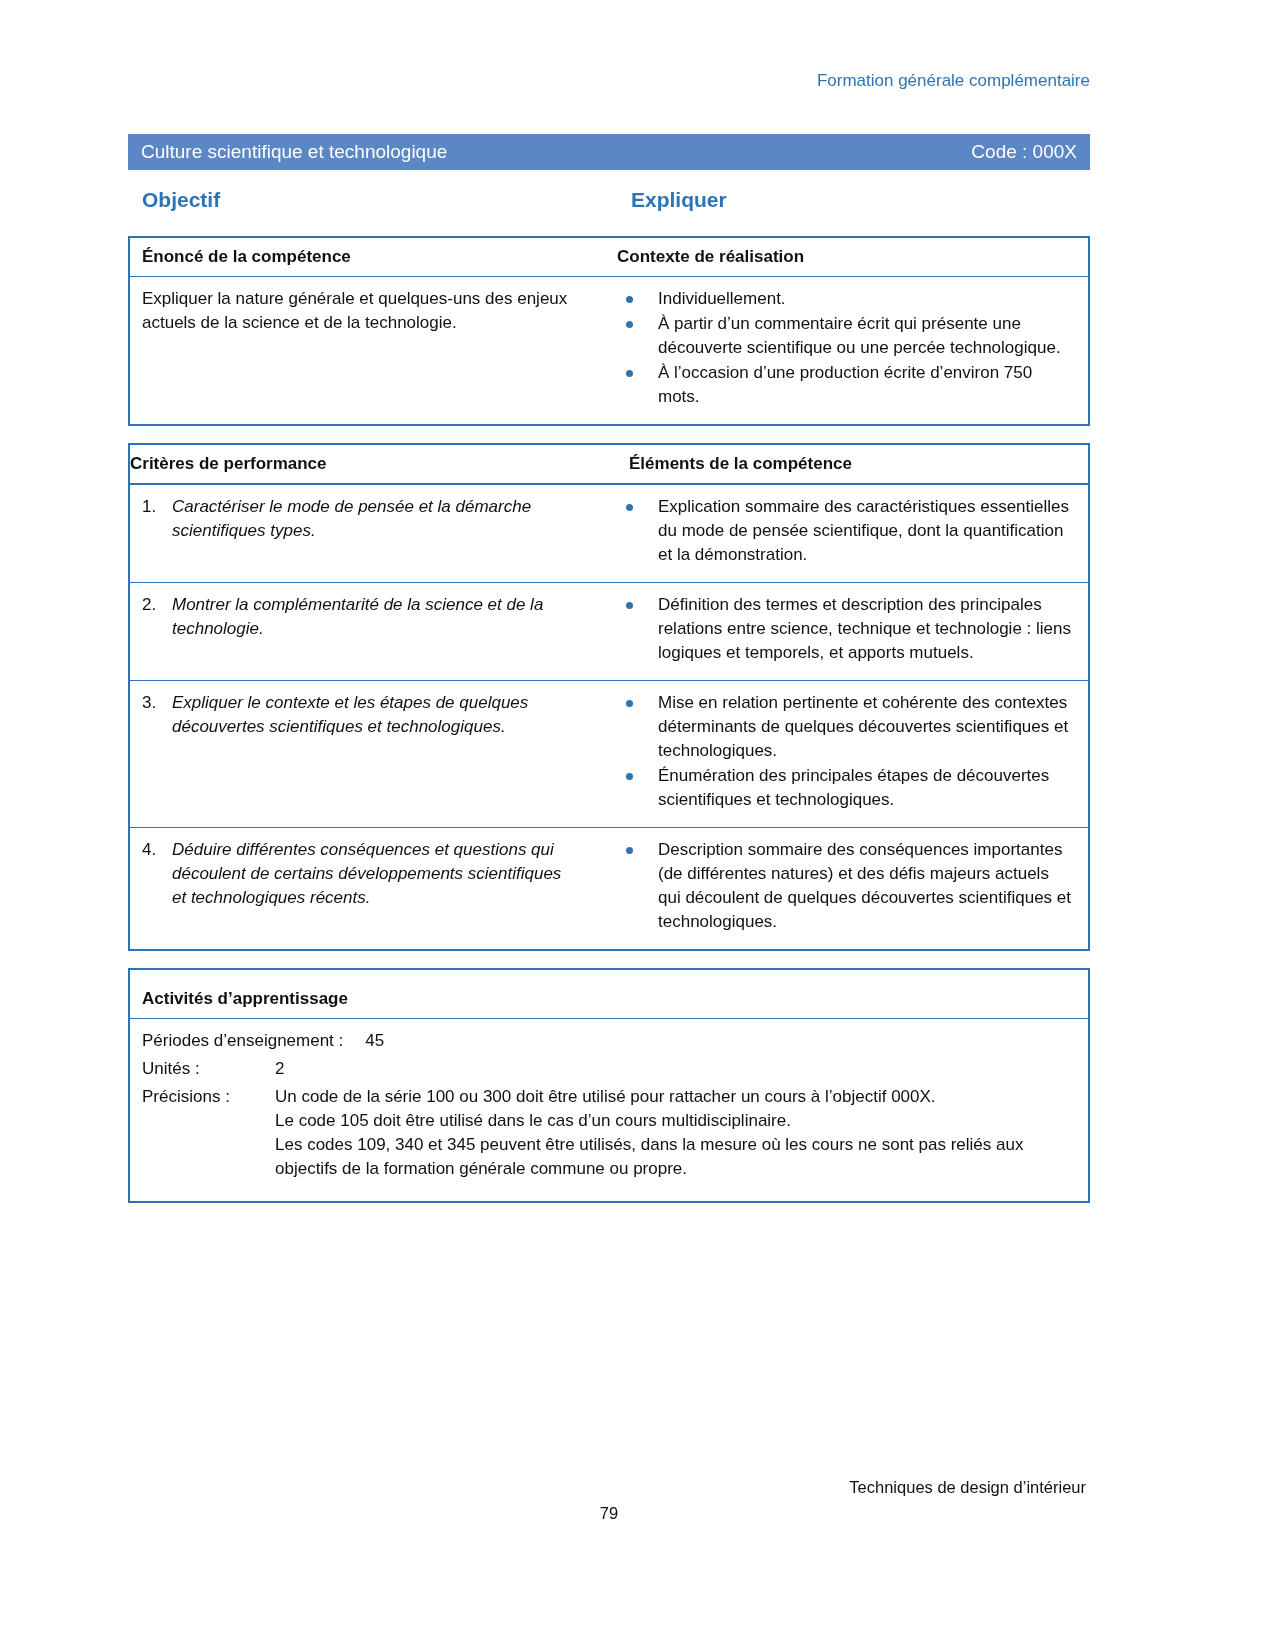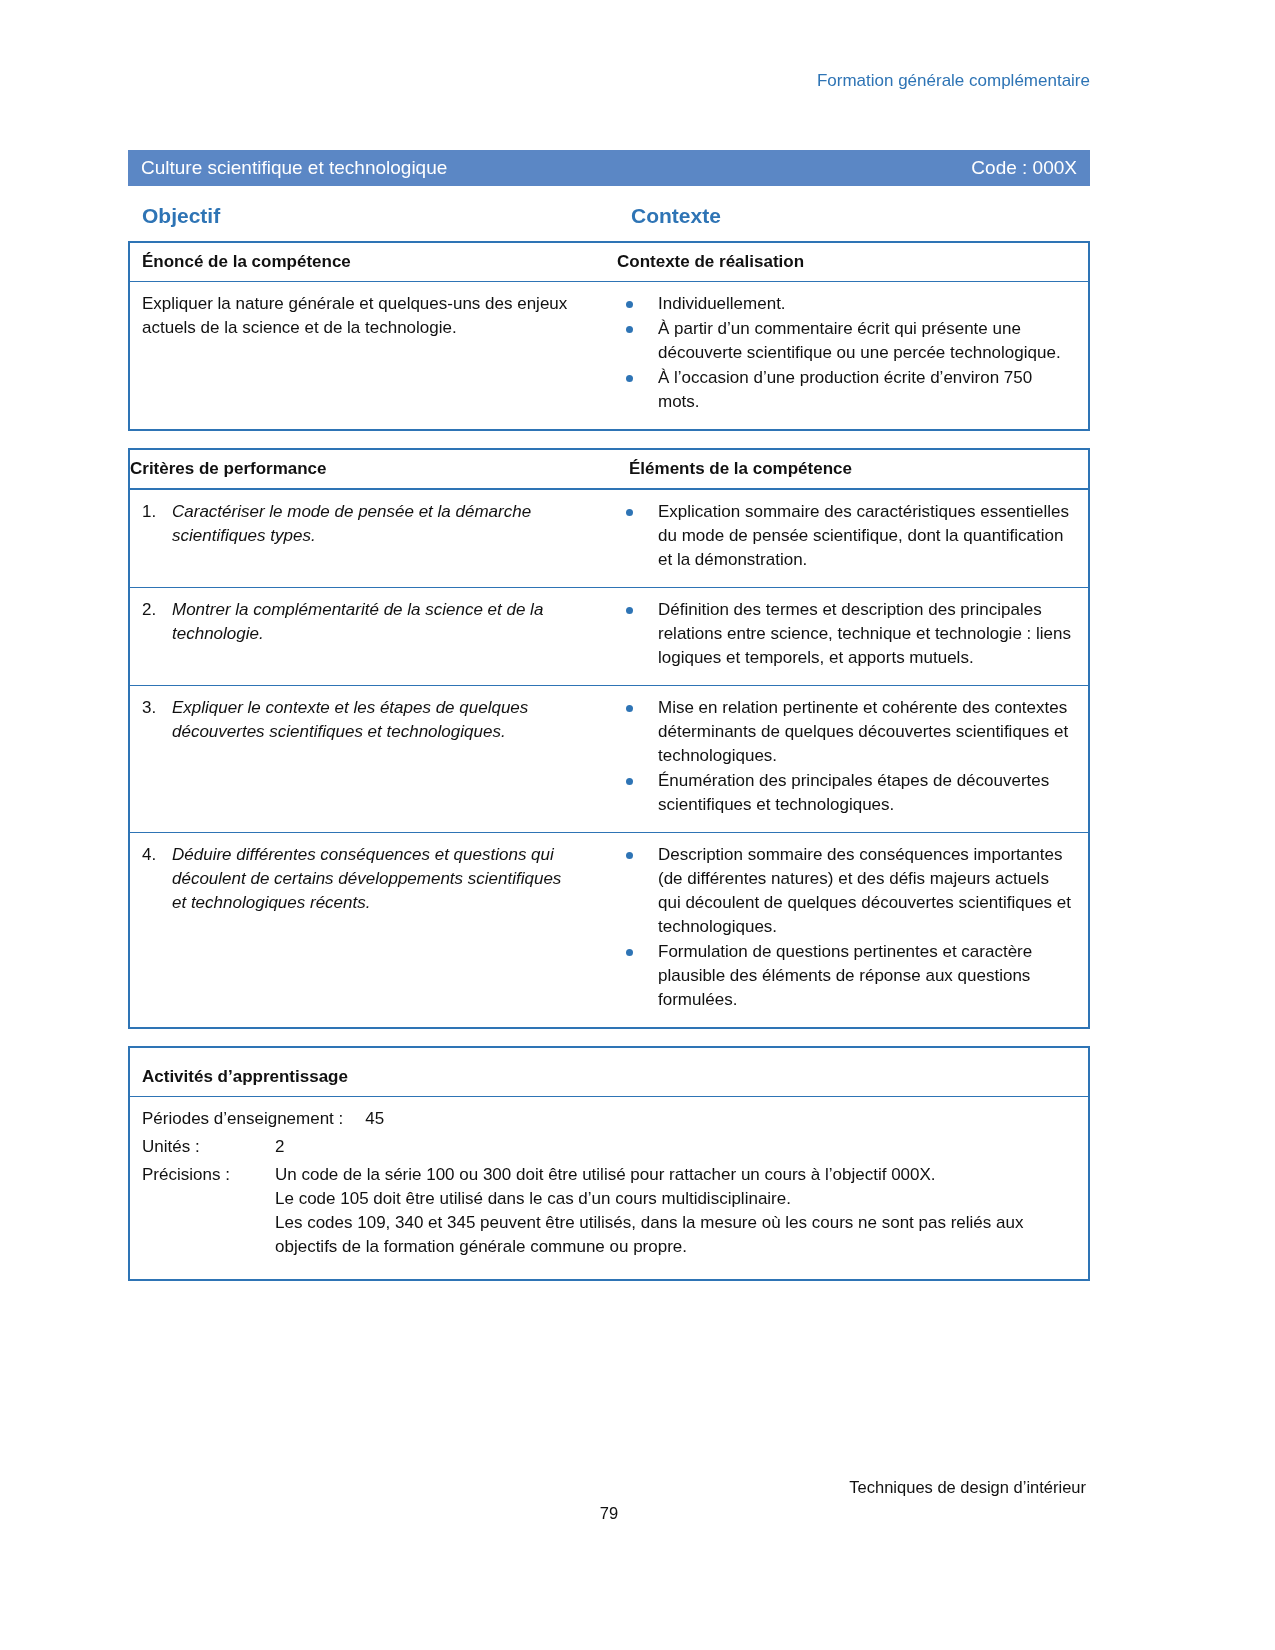--- a/index.html
+++ b/index.html
@@ -18,21 +18,21 @@
     height: 1650px;
     padding: 70px 185px 12px 128px;
   }
   .top-note {
     text-align: right;
     color: #2e74b5;
     font-size: 17px;
     line-height: 22px;
   }
   .title-bar {
-    margin-top: 58px;
+    margin-top: 42px;
     background: #5b87c5;
     color: #ffffff;
     display: flex;
     justify-content: space-between;
     align-items: center;
     padding: 7px 13px;
     font-size: 19px;
     line-height: 22px;
   }
   .col-heads {
@@ -40,21 +40,21 @@
     display: grid;
     grid-template-columns: 489px 1fr;
   }
   .col-head {
     color: #2e74b5;
     font-weight: bold;
     font-size: 21px;
     padding-left: 14px;
   }
   .box {
-    margin-top: 13px;
+    margin-top: 24px;
     border: 2px solid #2e74b5;
     background: #ffffff;
   }
   .box + .box { margin-top: 17px; }
   .split {
     display: grid;
     grid-template-columns: 487px 1fr;
   }
   .box-header {
     border-bottom: 1px solid #2e74b5;
@@ -129,21 +129,21 @@
 
   <div class="top-note">Formation générale complémentaire</div>
 
   <div class="title-bar">
     <span>Culture scientifique et technologique</span>
     <span>Code : 000X</span>
   </div>
 
   <div class="col-heads">
     <span class="col-head">Objectif</span>
-    <span class="col-head">Contexte</span>
+    <span class="col-head">Expliquer</span>
   </div>
 
   <div class="box">
     <div class="split box-header">
       <div class="cell">Énoncé de la compétence</div>
       <div class="cell right">Contexte de réalisation</div>
     </div>
     <div class="split body-row">
       <div class="cell-left">Expliquer la nature générale et quelques-uns des enjeux actuels de la science et de la technologie.</div>
       <div class="cell-right">
@@ -222,24 +222,20 @@
       <div class="cell-left">
         <div class="numbered">
           <span class="num">4.</span>
           <span class="txt">Déduire différentes conséquences et questions qui découlent de certains développements scientifiques et technologiques récents.</span>
         </div>
       </div>
       <div class="cell-right">
         <div class="bullet">
           <span class="dot"></span>
           <span class="btxt">Description sommaire des conséquences importantes (de différentes natures) et des défis majeurs actuels qui découlent de quelques découvertes scientifiques et technologiques.</span>
-        </div>
-        <div class="bullet">
-          <span class="dot"></span>
-          <span class="btxt">Formulation de questions pertinentes et caractère plausible des éléments de réponse aux questions formulées.</span>
         </div>
       </div>
     </div>
   </div>
 
   <div class="box">
     <div class="act-header">Activités d’apprentissage</div>
     <div class="act-body">
       <div class="act-row">
         <span class="act-label">Périodes d’enseignement :</span>

